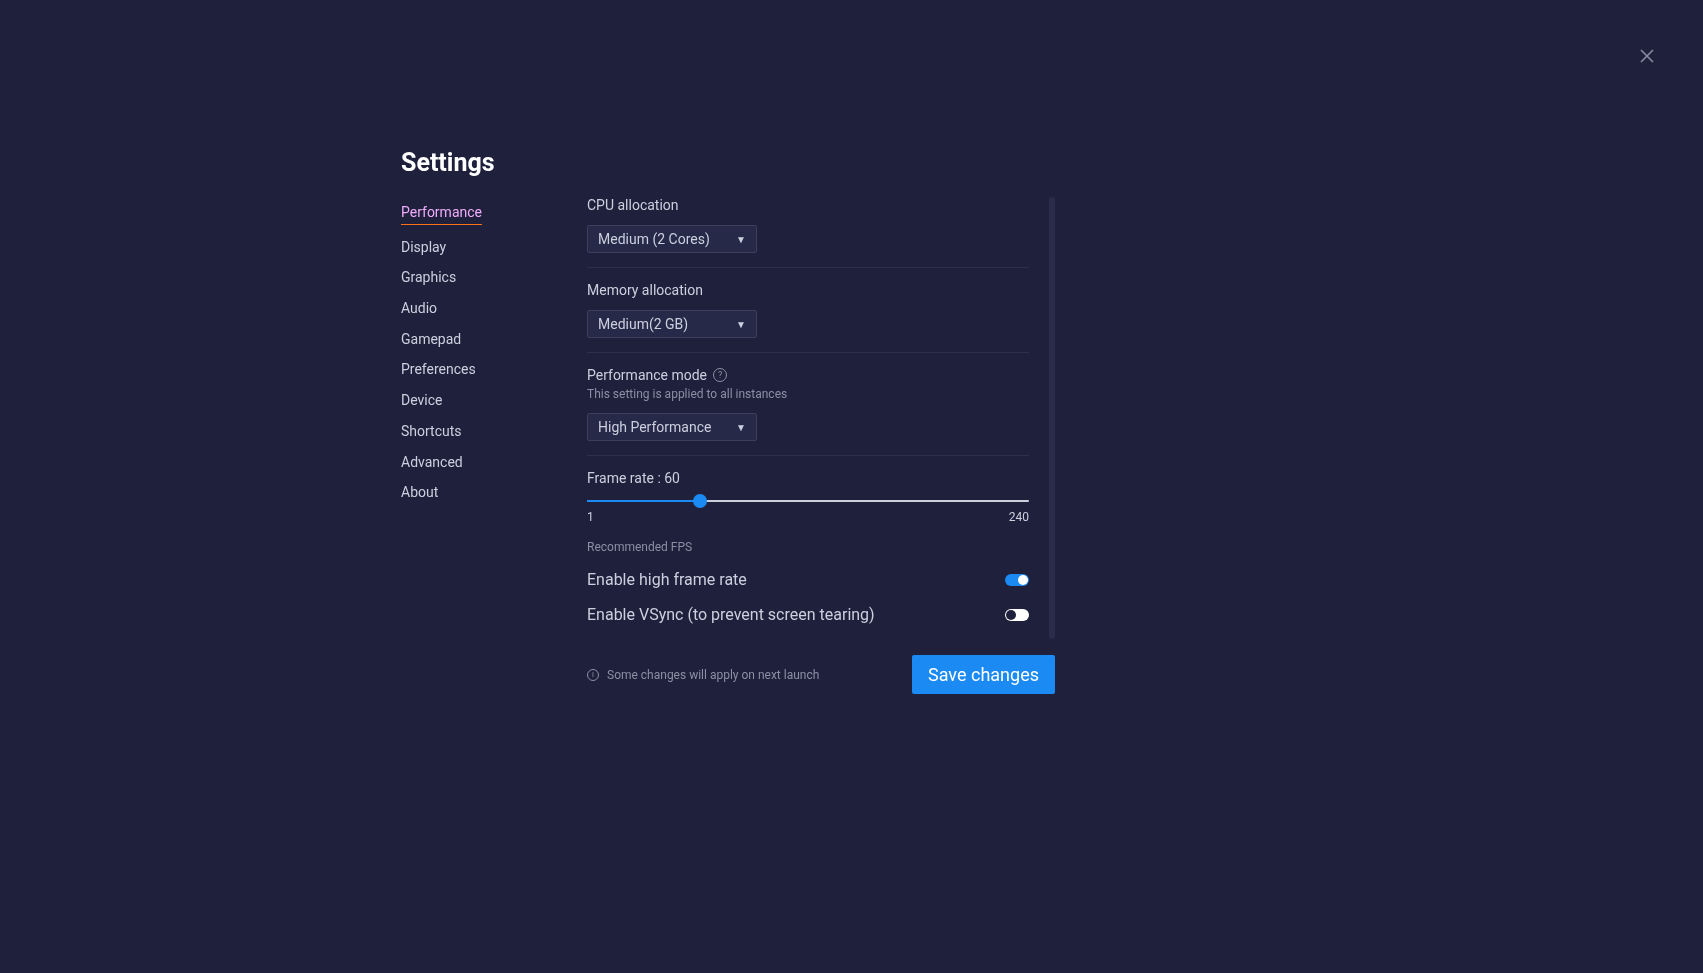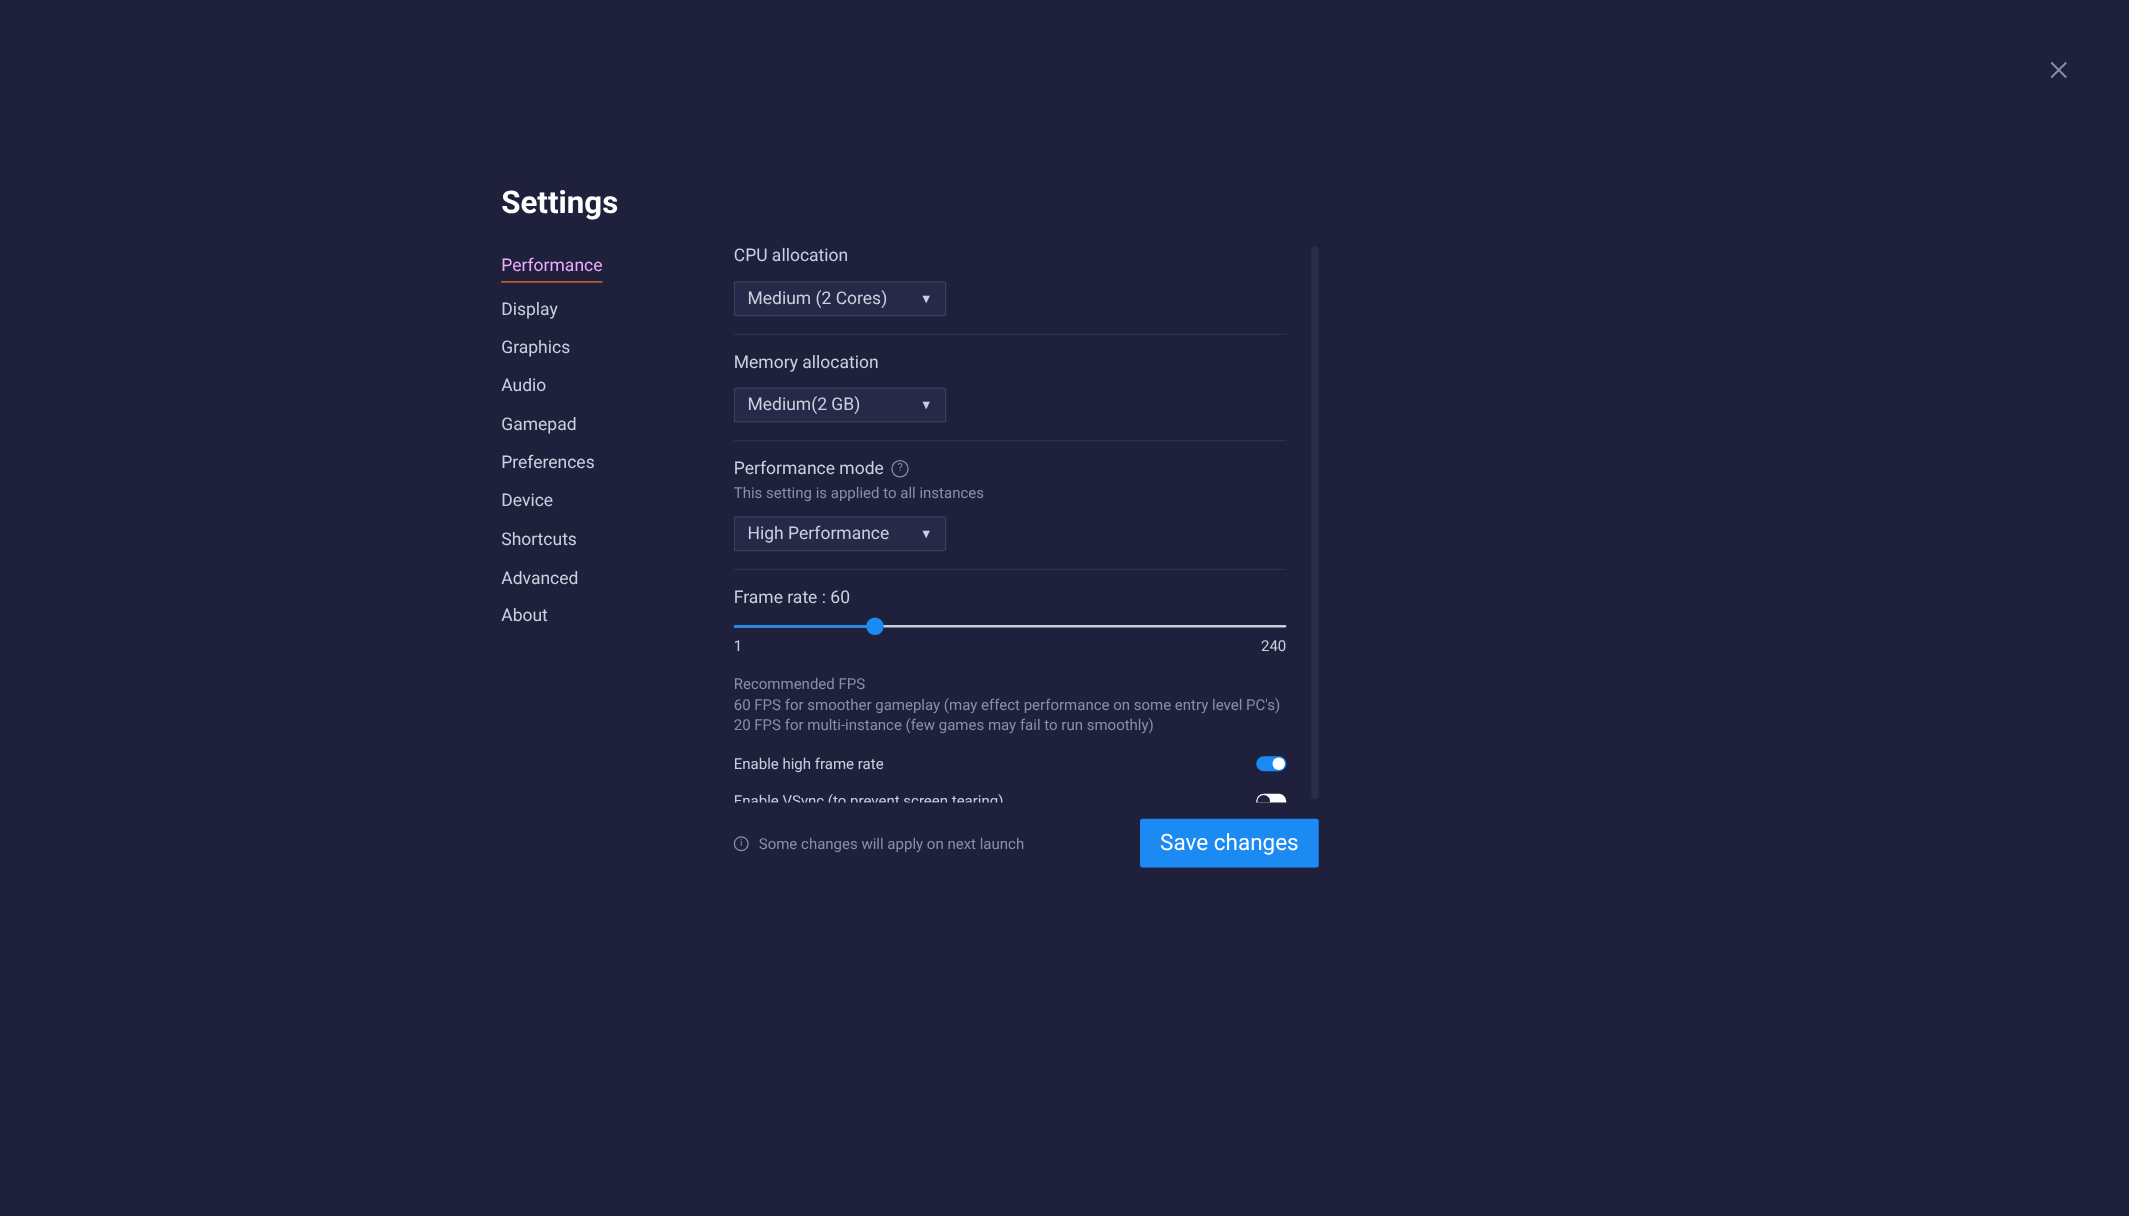--- a/index.html
+++ b/index.html
@@ -32,21 +32,21 @@
     .slider-row { margin-top: 6px; }
     .slider-track { position: relative; height: 2px; background: #cbd0df; border-radius: 1px; margin-top: 14px; }
     .slider-fill { position: absolute; left:0; top:0; height:100%; background: #1b8af3; }
     .slider-thumb { position: absolute; top: 50%; width: 14px; height: 14px; background: #1b8af3; border-radius: 50%; transform: translate(-50%, -50%); cursor: pointer; }
 
     .minmax { display:flex; justify-content: space-between; font-size: 12px; color: #cbd0df; margin-top: 8px; }
 
     .rec-title { font-size: 12px; color: #8a8fa3; margin-top: 16px; }
     .rec-text { font-size: 12px; color: #8a8fa3; margin-top: 2px; line-height: 1.35; }
 
-    .toggle-row { display:flex; justify-content: space-between; align-items:center; margin-top: 16px; font-size:12px; color:#cbd0df; }
+    .toggle-row { display:flex; justify-content: space-between; align-items:center; margin-top: 16px; font-size:16px; color:#cbd0df; }
     .toggle { width: 24px; height: 12px; border-radius: 7px; position: relative; cursor:pointer; }
     .toggle.on { background: #1b8af3; }
     .toggle.off { background: #ffffff; }
     .toggle .knob { position:absolute; top:1px; width:10px; height:10px; border-radius:50%; }
     .toggle.on .knob { right:1px; background:#ffffff; }
     .toggle.off .knob { left:1px; background:#1f213c; }
 
     .scrollbar { position:absolute; left: 1049px; top: 197px; width: 6px; height: 442px; background: #2a2d49; border-radius:3px; }
 
     .footer { position:absolute; left:587px; top: 655px; width: 468px; display:flex; justify-content:space-between; align-items:center; }
@@ -115,21 +115,20 @@
       </div>
       <div class="slider-track">
         <div class="slider-fill" style="width:25.5%"></div>
         <div class="slider-thumb" style="left:25.5%"></div>
       </div>
       <div class="minmax">
         <span>1</span>
         <span>240</span>
       </div>
       <div class="rec-title">Recommended FPS</div>
-      <div class="rec-text">60 FPS for smoother gameplay (may effect performance on some entry level PC's) 20 FPS for multi-instance (few games may fail to run smoothly)</div>
 
       <div class="toggle-row">
         <span>Enable high frame rate</span>
         <div class="toggle on">
             <div class="knob"></div>
           </div>
       </div>
       <div class="toggle-row">
         <span>Enable VSync (to prevent screen tearing)</span>
         <div class="toggle off">

